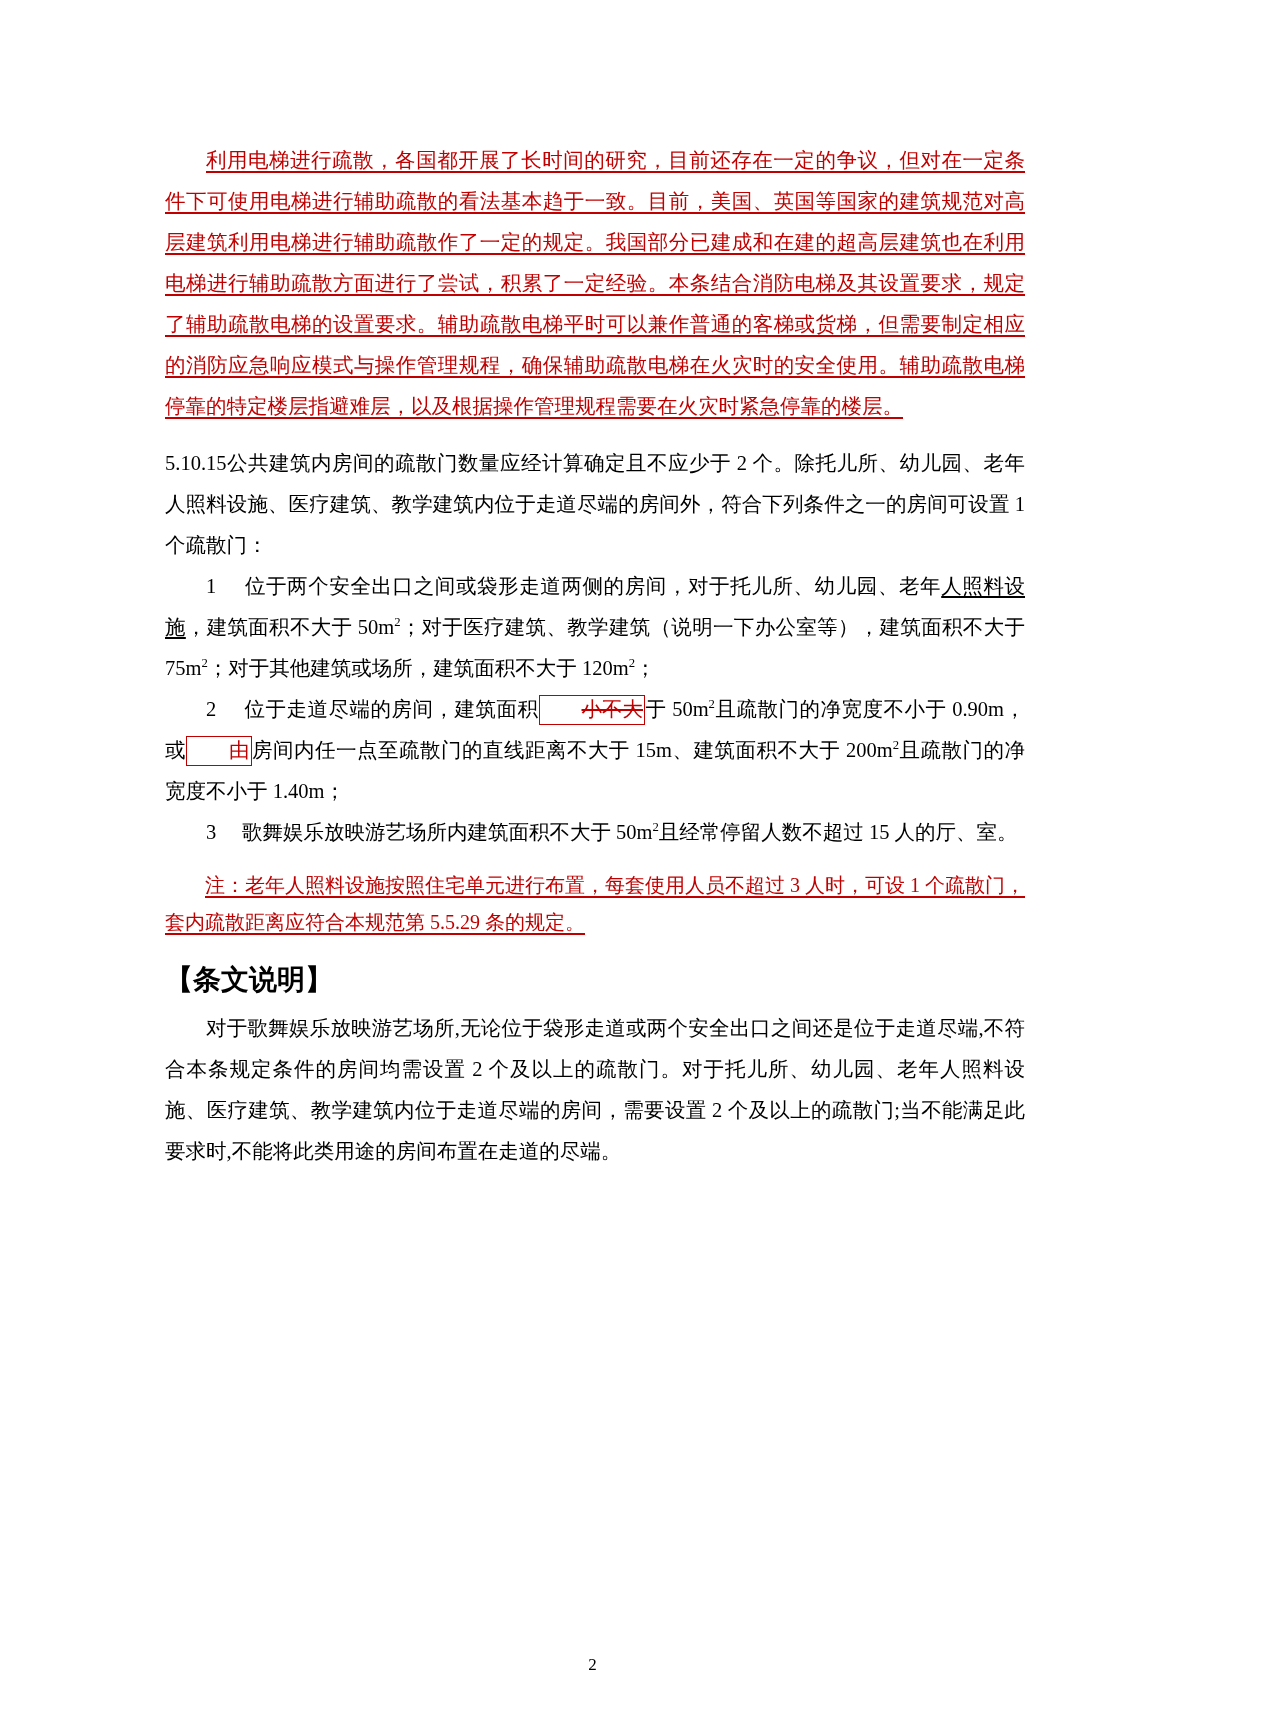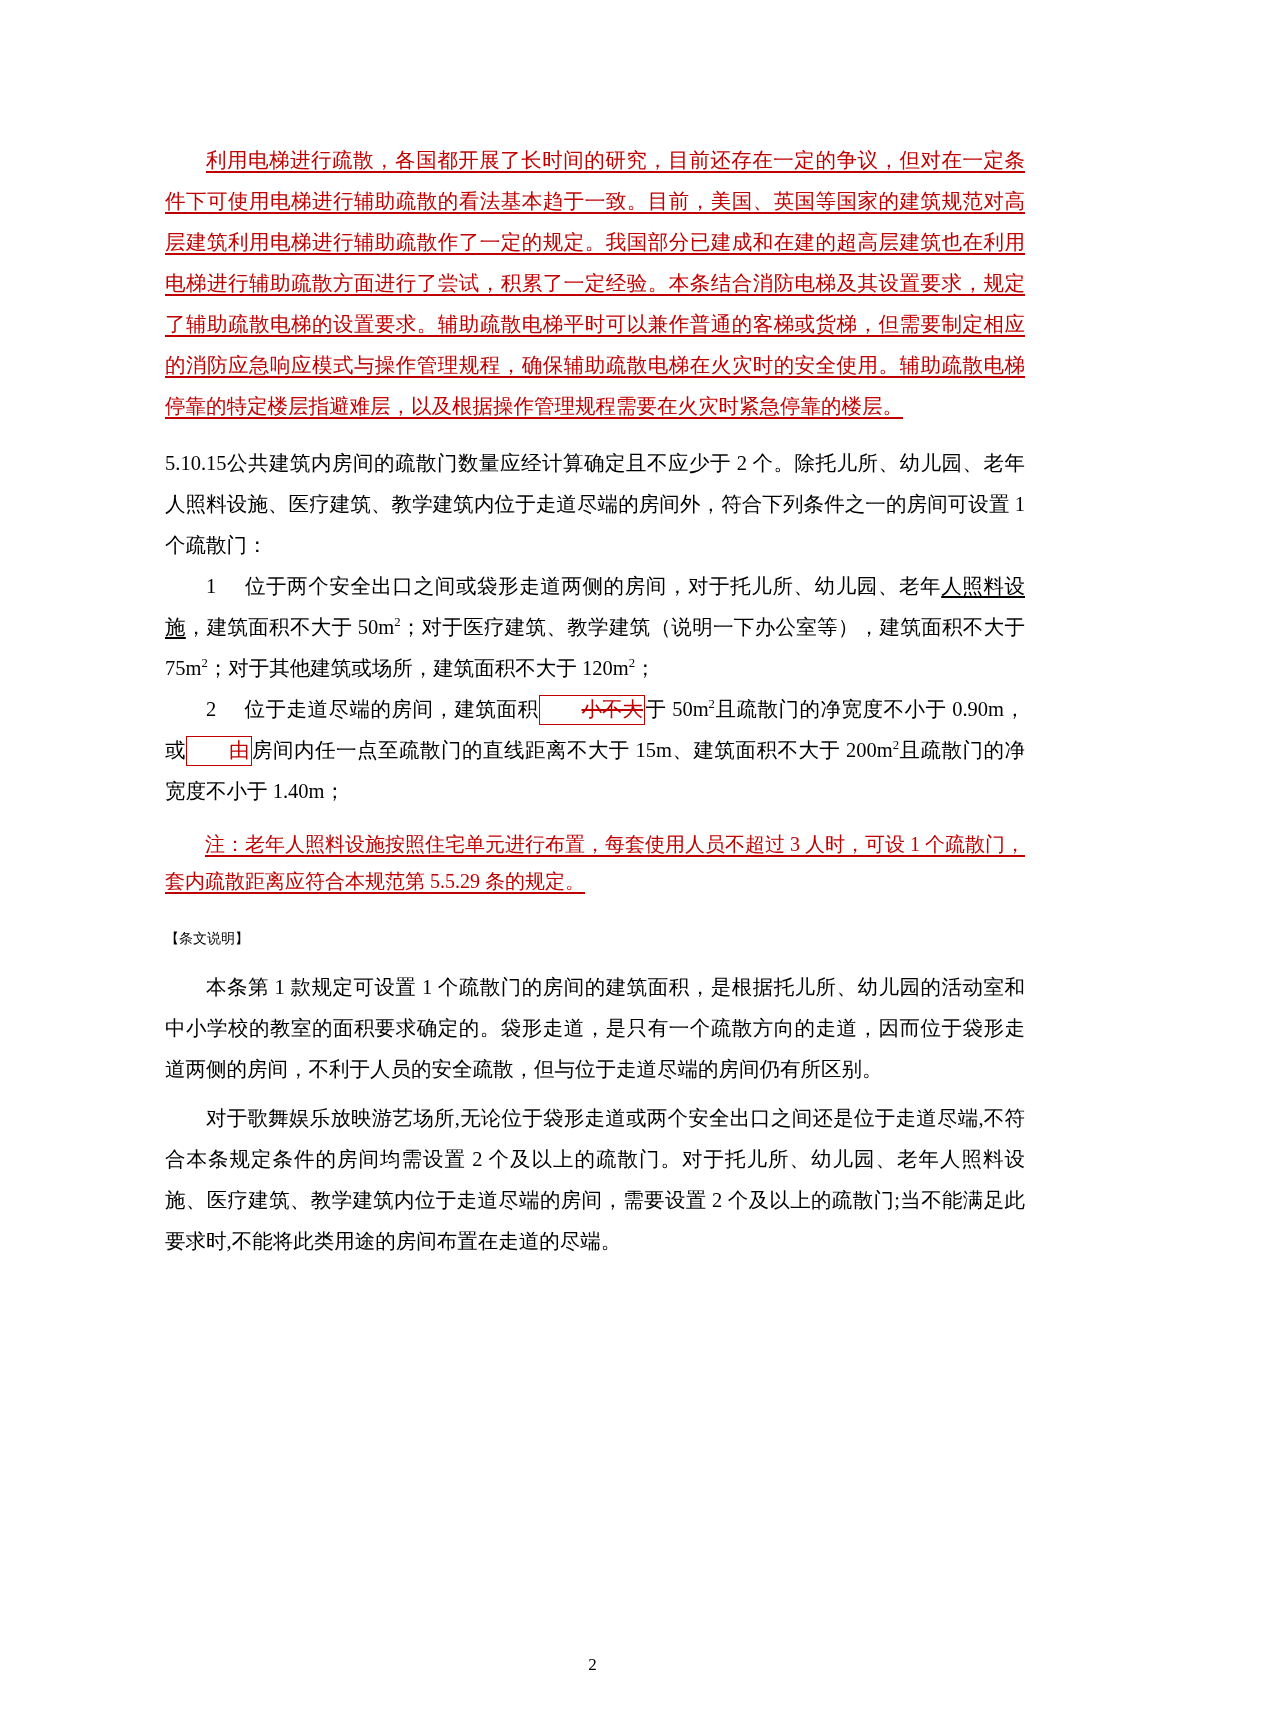--- a/index.html
+++ b/index.html
@@ -66,22 +66,22 @@
     padding: 2px 1px;
     display: inline-block;
     line-height: 1.15;
   }
   .strike-red {
     color: #c00000;
     text-decoration: line-through;
     text-decoration-color: #c00000;
   }
   .bold-head {
-    font-weight: normal;
-    font-size: 14px;
+    font-weight: bold;
+    font-size: 28px;
     margin-top: 18px;
   }
   sup {
     font-size: 0.62em;
     vertical-align: super;
     line-height: 0;
   }
   .gap-s { margin-top: 8px; }
   .pagenum {
     position: absolute;
@@ -112,26 +112,29 @@
     <p class="item indent2">
       <span>1</span>
       &nbsp;&nbsp;&nbsp;&nbsp;位于两个安全出口之间或袋形走道两侧的房间，对于托儿所、幼儿园、老年<span class="u">人照料设施</span>，建筑面积不大于 50m<sup>2</sup>；对于医疗建筑、教学建筑（说明一下办公室等），建筑面积不大于 75m<sup>2</sup>；对于其他建筑或场所，建筑面积不大于 120m<sup>2</sup>；
     </p>
 
     <p class="item indent2">
       <span>2</span>
       &nbsp;&nbsp;&nbsp;&nbsp;位于走道尽端的房间，建筑面积<span class="boxed"><span class="strike-red">小</span><span class="strike-red">不大</span></span>于 50m<sup>2</sup>且疏散门的净宽度不小于 0.90m，或<span class="boxed">由</span>房间内任一点至疏散门的直线距离不大于 15m、建筑面积不大于 200m<sup>2</sup>且疏散门的净宽度不小于 1.40m；
     </p>
 
+    <p class="item indent2">
+      <span>3</span>
+      &nbsp;&nbsp;&nbsp;&nbsp;歌舞娱乐放映游艺场所内建筑面积不大于 50m<sup>2</sup>且经常停留人数不超过 15 人的厅、室。
+    </p>
 
     <div class="note-wrap">
       <p class="note indent2">注：老年人照料设施按照住宅单元进行布置，每套使用人员不超过 3 人时，可设 1 个疏散门，套内疏散距离应符合本规范第 5.5.29 条的规定。</p>
     </div>
 
     <p class="bold-head">【条文说明】</p>
 
-    <p class="indent2 gap-s">本条第 1 款规定可设置 1 个疏散门的房间的建筑面积，是根据托儿所、幼儿园的活动室和中小学校的教室的面积要求确定的。袋形走道，是只有一个疏散方向的走道，因而位于袋形走道两侧的房间，不利于人员的安全疏散，但与位于走道尽端的房间仍有所区别。</p>
     <p class="indent2 gap-s">对于歌舞娱乐放映游艺场所,无论位于袋形走道或两个安全出口之间还是位于走道尽端,不符合本条规定条件的房间均需设置 2 个及以上的疏散门。对于托儿所、幼儿园、老年人照料设施、医疗建筑、教学建筑内位于走道尽端的房间，需要设置 2 个及以上的疏散门;当不能满足此要求时,不能将此类用途的房间布置在走道的尽端。</p>
 
   </div>
 
   <div class="pagenum">2</div>
 </div>
 
 </body></html>

